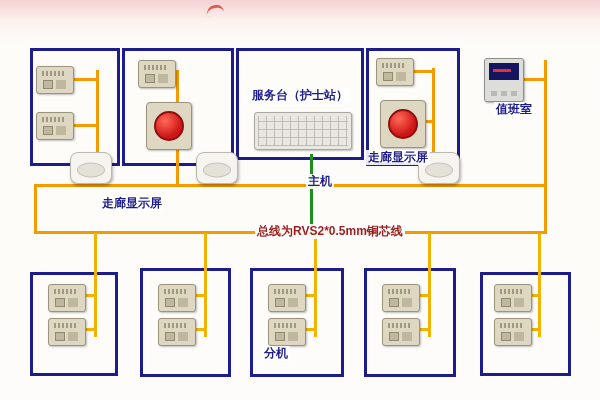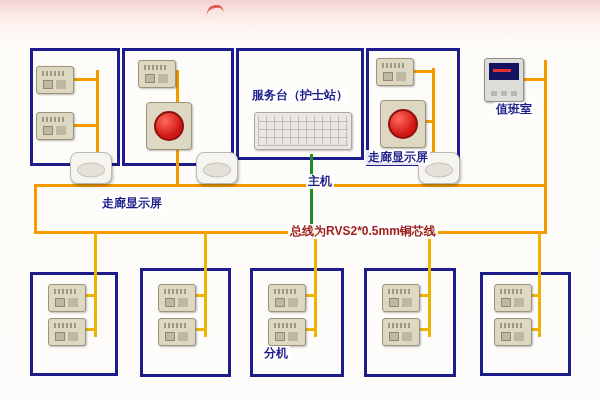--- a/index.html
+++ b/index.html
@@ -134,16 +134,16 @@
   <div class="intercom" style="left:382px;top:284px"></div>
   <div class="intercom" style="left:382px;top:318px"></div>
   <div class="intercom" style="left:494px;top:284px"></div>
   <div class="intercom" style="left:494px;top:318px"></div>
 
   <div class="lbl" style="left:494px;top:102px">值班室</div>
   <div class="lbl" style="left:250px;top:88px">服务台（护士站）</div>
   <div class="lbl" style="left:366px;top:150px">走廊显示屏</div>
   <div class="lbl" style="left:306px;top:174px">主机</div>
   <div class="lbl" style="left:100px;top:196px">走廊显示屏</div>
-  <div class="lbl red" style="left:288px;top:224px">总线为RVS2*0.5mm铜芯线</div>
+  <div class="lbl red" style="left:255px;top:224px">总线为RVS2*0.5mm铜芯线</div>
   <div class="lbl" style="left:262px;top:346px">分机</div>
 
 </div>
 
 </body></html>

